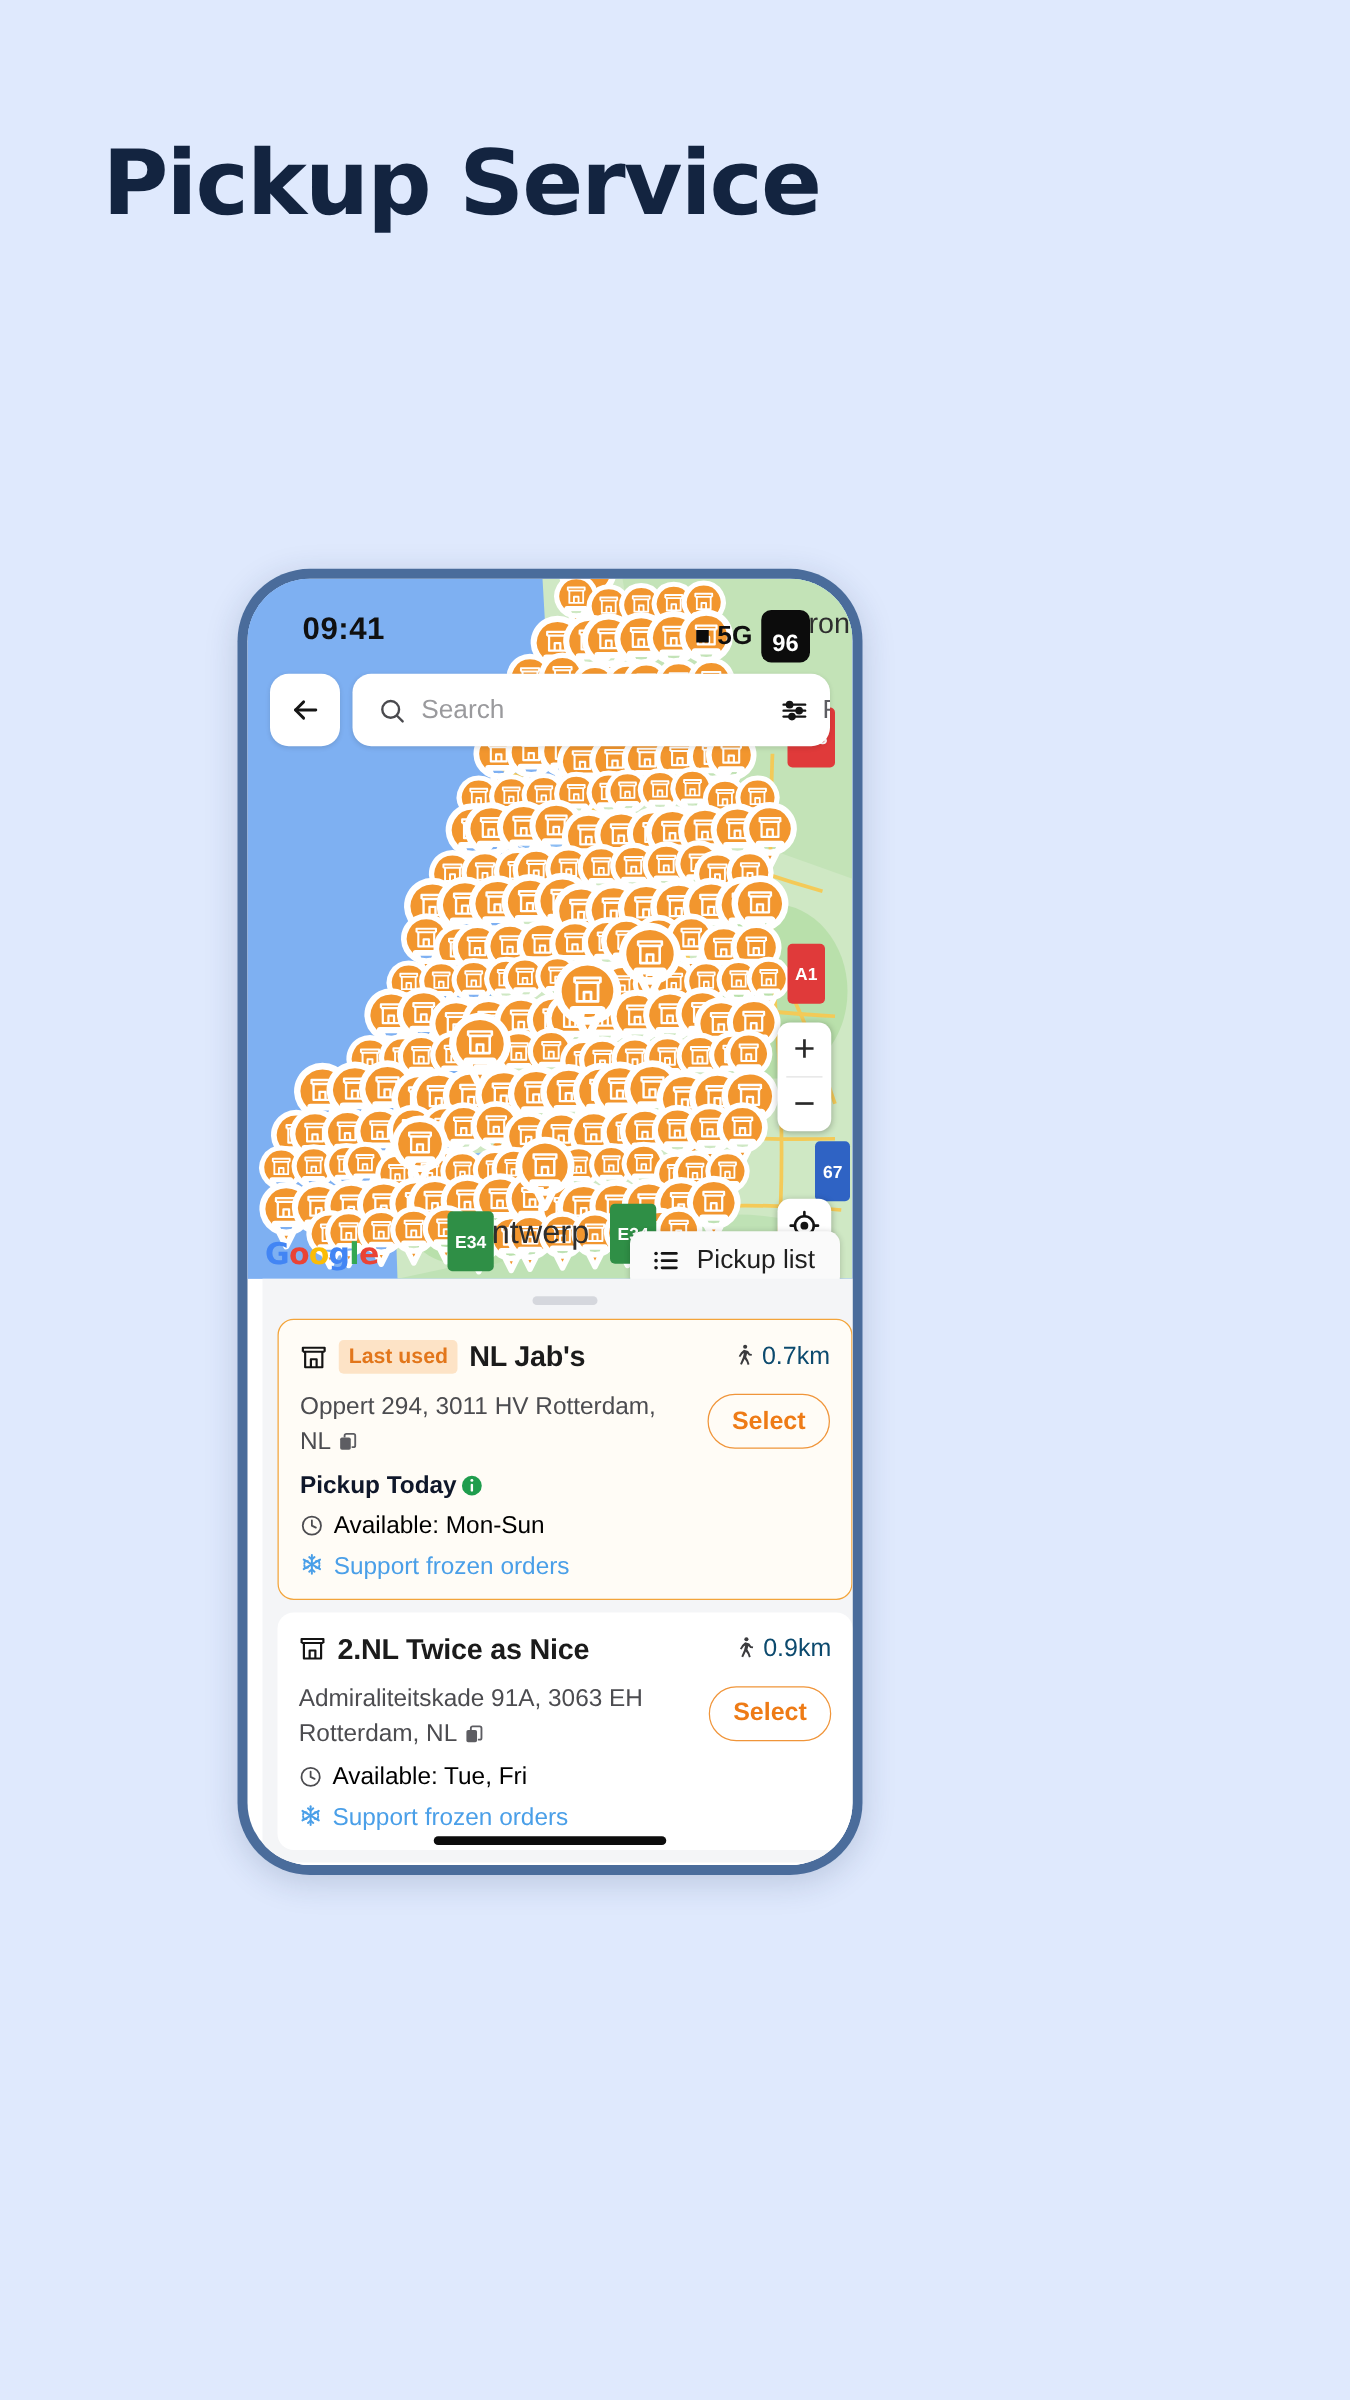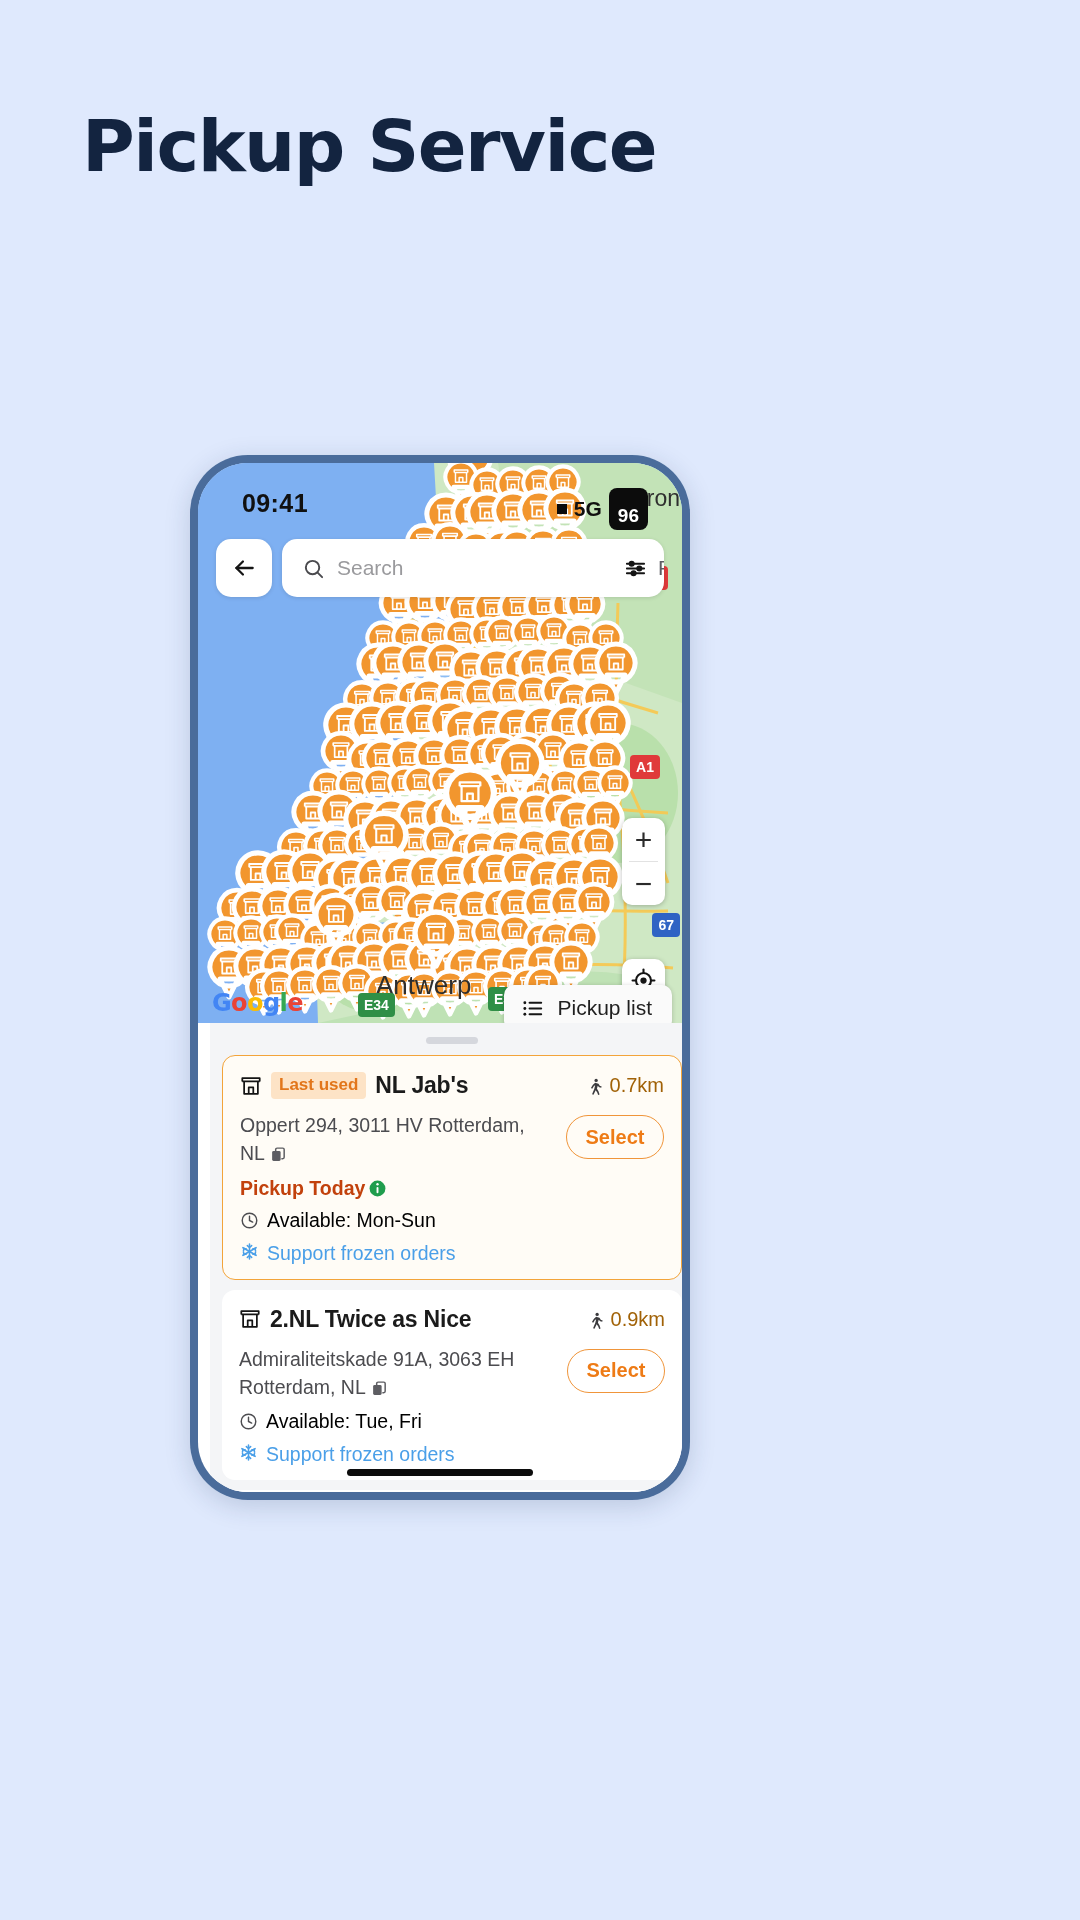--- a/index.html
+++ b/index.html
@@ -243,21 +243,21 @@
   }
   .lbl-antwerp { left: 178px; bottom: 22px; font-size: 26px; color: #2e2e2e; }
   .lbl-gron { right: 2px; top: 22px; font-size: 23px; color: #2e2e2e; }
   .shield {
     position: absolute;
     z-index: 15;
     font-size: 14px;
     font-weight: 700;
     color: #ffffff;
     border-radius: 4px;
-    padding: 4px 6px;
+    padding: 16px 6px;
     font-family: "Liberation Sans", sans-serif;
   }
   .sh-green { background: #2f8f46; }
   .sh-red { background: #e03a3a; }
   .sh-blue { background: #2f63c4; }
 
   
   .sheet {
     position: absolute;
     left: 12px;
@@ -303,24 +303,24 @@
   }
   .shop-name {
     font-size: 23px;
     font-weight: 700;
     color: #1b1b1b;
     letter-spacing: -0.2px;
   }
   .dist {
     margin-left: auto;
     display: flex;
-    align-items: flex-end;
+    align-items: flex-start;
     gap: 6px;
     font-size: 20px;
-    color: #a16207;
+    color: #0c4a6e;
   }
 
   .card-body {
     display: flex;
     align-items: flex-start;
     margin-top: 12px;
   }
   .card-left { flex: 1; padding-right: 12px; }
   .addr {
     font-size: 19.5px;
@@ -330,21 +330,21 @@
   }
   .copy-icon { display: inline-block; vertical-align: -3px; margin-left: 5px; }
 
   .pickup-today {
     margin-top: 9px;
     display: flex;
     align-items: center;
     gap: 3px;
     font-size: 19.5px;
     font-weight: 700;
-    color: #c2410c;
+    color: #0f172a;
   }
   .avail {
     margin-top: 9px;
     display: flex;
     align-items: center;
     gap: 8px;
     font-size: 19.5px;
     color: #000000;
   }
   .frozen {

